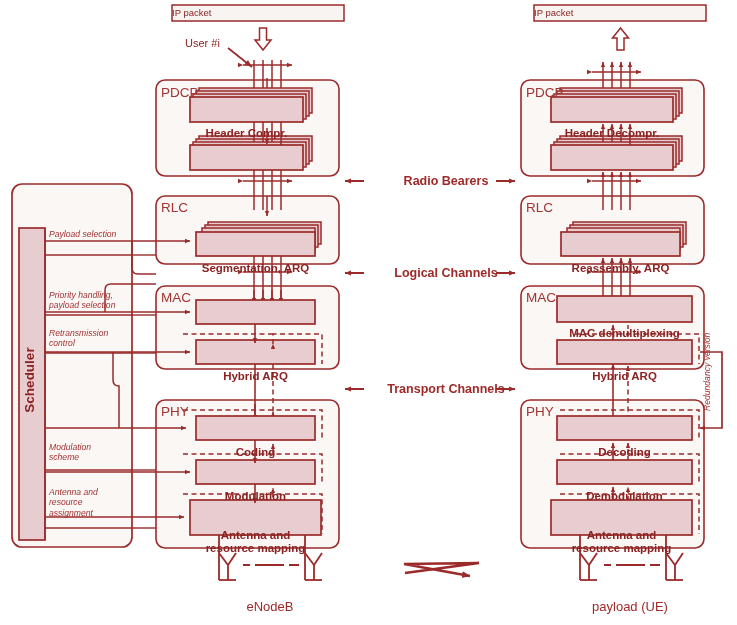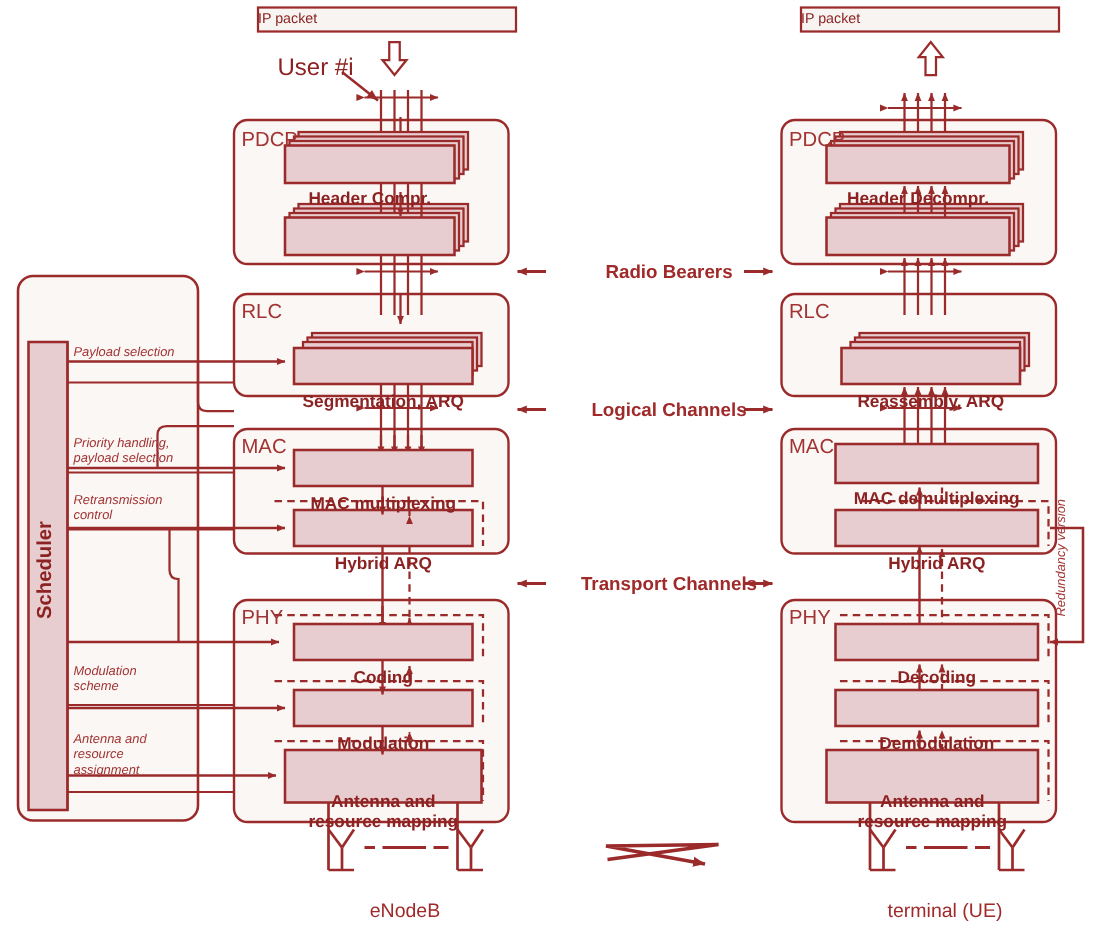--- a/index.html
+++ b/index.html
@@ -17,21 +17,21 @@
   .proc-label{
     font-size:11.5px;font-weight:bold;text-align:center;
     display:flex;align-items:center;justify-content:center;
     color:#8c2222;
     margin-top:24px;
   }
   .layer-name{font-size:13.5px;font-weight:normal;color:#a23434;}
   .ip-label{font-size:9.5px;width:100%;color:#8c2222;}
   .chan-label{font-size:12.5px;font-weight:bold;text-align:center;color:#a02a2a;margin-left:16px;}
   .node-label{font-size:13px;text-align:center;color:#a02a2a;}
-  .user-label{font-size:16px;color:#8c2222;}
+  .user-label{font-size:11px;color:#8c2222;}
   .sched-feat{font-size:8.6px;font-style:italic;color:#a23434;line-height:1.2;}
   .sched-title{
     font-size:13.5px;font-weight:bold;color:#8c2222;
     transform:rotate(-90deg);transform-origin:center center;
     white-space:nowrap;
   }
   .redver{
     font-size:8.6px;font-style:italic;color:#a23434;
     transform:rotate(-90deg);transform-origin:center center;
     white-space:nowrap;text-align:center;line-height:1.15;
@@ -323,21 +323,20 @@
 
   <div class="lbl user-label" style="left:185px;top:37px;">User #i</div>
 
   <div class="lbl layer-name" style="left:161px;top:85px;">PDCP</div>
   <div class="lbl layer-name" style="left:161px;top:200px;">RLC</div>
   <div class="lbl layer-name" style="left:161px;top:290px;">MAC</div>
   <div class="lbl layer-name" style="left:161px;top:404px;">PHY</div>
 
   <div class="lbl proc-label" style="left:190px;top:97px;width:113px;height:25px;">Header Compr.</div>
   <div class="lbl proc-label" style="left:196px;top:232px;width:119px;height:24px;">Segmentation, ARQ</div>
-  <div class="lbl proc-label" style="left:196px;top:300px;width:119px;height:24px;">MAC multiplexing</div>
   <div class="lbl proc-label" style="left:196px;top:340px;width:119px;height:24px;">Hybrid ARQ</div>
   <div class="lbl proc-label" style="left:196px;top:416px;width:119px;height:24px;">Coding</div>
   <div class="lbl proc-label" style="left:196px;top:460px;width:119px;height:24px;">Modulation</div>
   <div class="lbl proc-label" style="left:190px;top:500px;width:131px;height:35px;">Antenna and
 resource mapping</div>
 
   <div class="lbl layer-name" style="left:526px;top:85px;">PDCP</div>
   <div class="lbl layer-name" style="left:526px;top:200px;">RLC</div>
   <div class="lbl layer-name" style="left:526px;top:290px;">MAC</div>
   <div class="lbl layer-name" style="left:526px;top:404px;">PHY</div>
@@ -352,21 +351,21 @@
 resource mapping</div>
 
   <div class="lbl redver" style="left:676px;top:360px;width:78px;height:24px;">Redundancy
 version</div>
 
   <div class="lbl chan-label" style="left:370px;top:174px;width:120px;">Radio Bearers</div>
   <div class="lbl chan-label" style="left:370px;top:266px;width:120px;">Logical Channels</div>
   <div class="lbl chan-label" style="left:366px;top:382px;width:128px;">Transport Channels</div>
 
   <div class="lbl node-label" style="left:195px;top:600px;width:150px;">eNodeB</div>
-  <div class="lbl node-label" style="left:555px;top:600px;width:150px;">terminal (UE)</div>
+  <div class="lbl node-label" style="left:555px;top:600px;width:150px;">payload (UE)</div>
 
   <div class="lbl sched-title" style="left:-18px;top:370px;width:100px;height:20px;text-align:center;">Scheduler</div>
 
   <div class="lbl sched-feat" style="left:49px;top:229px;width:82px;">Payload selection</div>
   <div class="lbl sched-feat" style="left:49px;top:290px;width:84px;">Priority handling,
 payload selection</div>
   <div class="lbl sched-feat" style="left:49px;top:328px;width:84px;">Retransmission
 control</div>
   <div class="lbl sched-feat" style="left:49px;top:442px;width:84px;">Modulation
 scheme</div>

